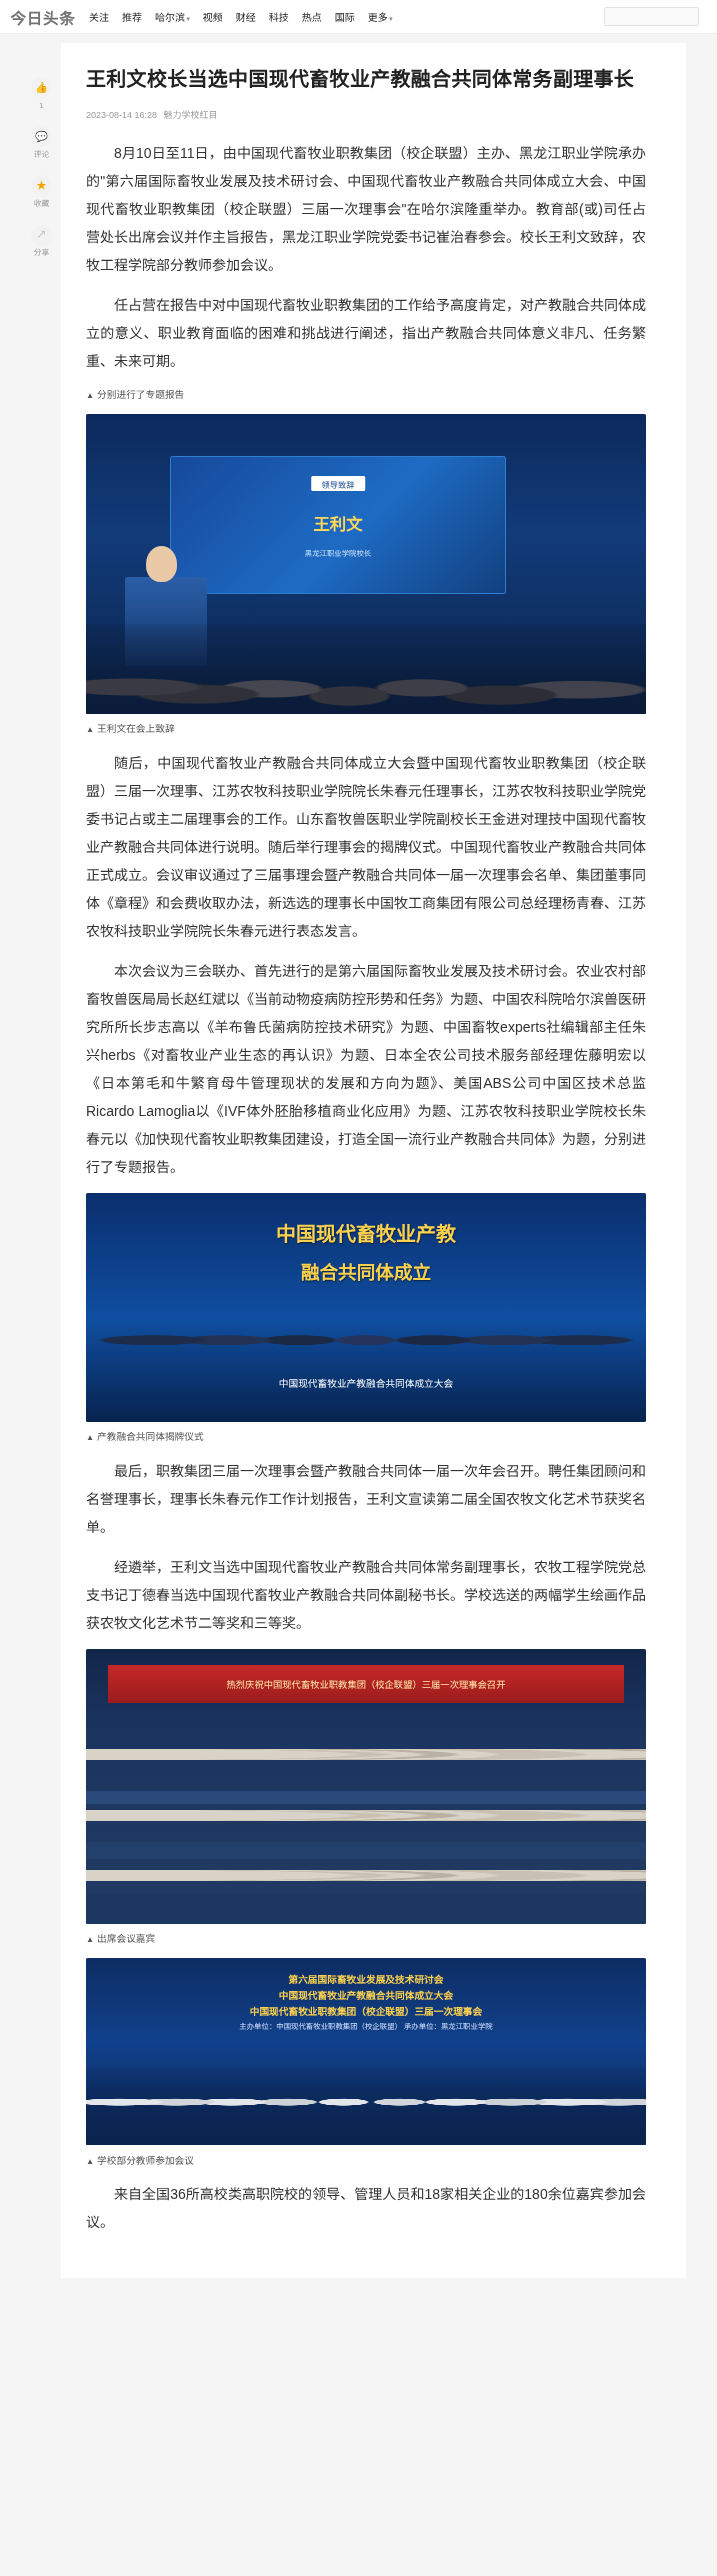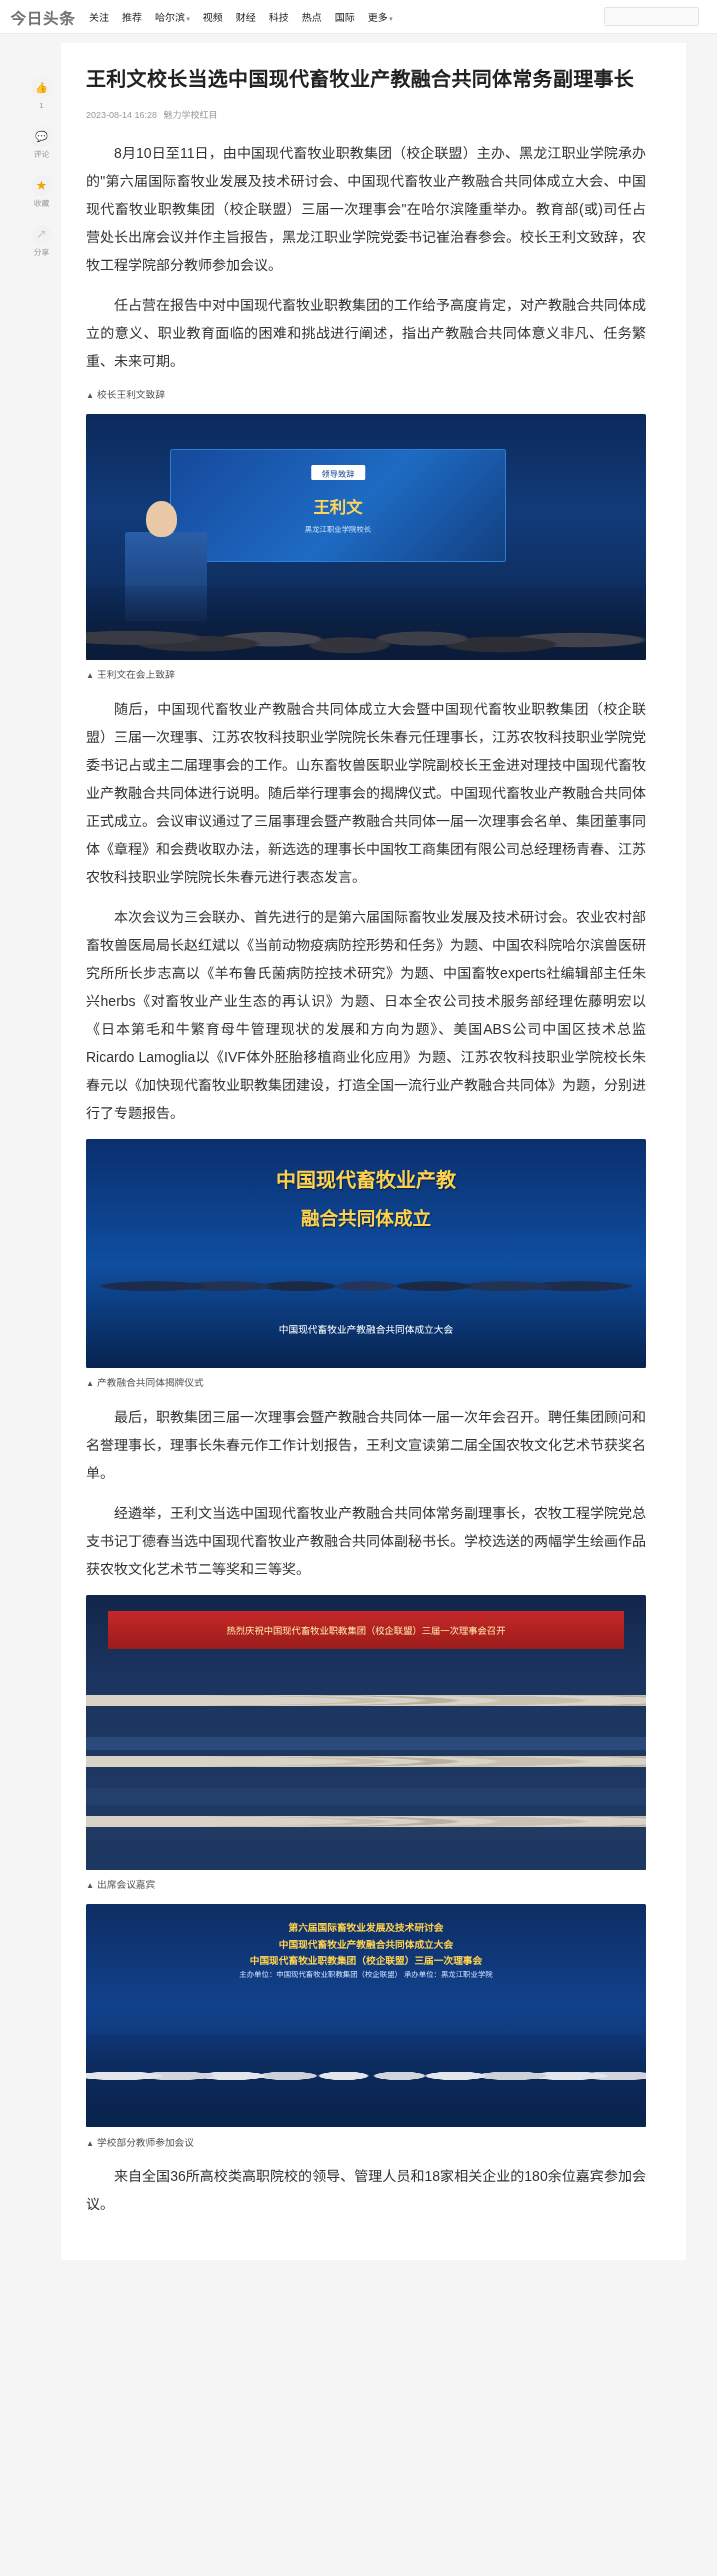--- a/index.html
+++ b/index.html
@@ -124,21 +124,21 @@
   }
   .caption {
     font-size: 9.7px;
     color: #555;
     margin: 7.4px 0 13.4px 0;
   }
   .caption .tri { color: #555; margin-right: 3px; font-size: 8.2px; }
 
   
   .photo.stage1 {
-    height: 246px;
+    height: 300px;
     background:
       linear-gradient(180deg, #0c2a5c 0%, #123b7a 40%, #0a2349 100%);
   }
   .stage1 .screen {
     position: absolute; left: 15%; top: 14%;
     width: 60%; height: 46%;
     background: linear-gradient(135deg, #16499b 0%, #1e6bc4 55%, #12407f 100%);
     border: 1.5px solid #2f7fd0;
     border-radius: 2.2px;
   }
@@ -248,21 +248,21 @@
       radial-gradient(ellipse at 62% 50%, #c8c0b2 0 30%, transparent 32%),
       radial-gradient(ellipse at 73% 50%, #d9d2c6 0 30%, transparent 32%),
       radial-gradient(ellipse at 84% 50%, #b9b2a4 0 30%, transparent 32%),
       radial-gradient(ellipse at 94% 50%, #d2cabd 0 30%, transparent 32%);
   }
   .hall .r1 { top: 34%; }
   .hall .r2 { top: 56%; }
   .hall .r3 { top: 78%; }
 
   .photo.groupphoto {
-    height: 223px;
+    height: 187px;
     background: linear-gradient(180deg, #0d2d63 0%, #11418c 45%, #0a2450 100%);
   }
   .groupphoto .gp-lines {
     position: absolute; left: 50%; top: 7%;
     transform: translateX(-50%);
     text-align: center; color: #ffd24d; white-space: nowrap;
   }
   .groupphoto .gp-lines div { font-size: 9.7px; font-weight: bold; line-height: 1.7; }
   .groupphoto .gp-lines div.small { font-size: 7.4px; color: #cfe0ff; font-weight: normal; }
   .groupphoto .people {
@@ -330,21 +330,21 @@
 
     <div class="meta">
       <span>2023-08-14 16:28</span>
       <span class="meta-source">魅力学校红目</span>
     </div>
 
     <p class="para">8月10日至11日，由中国现代畜牧业职教集团（校企联盟）主办、黑龙江职业学院承办的"第六届国际畜牧业发展及技术研讨会、中国现代畜牧业产教融合共同体成立大会、中国现代畜牧业职教集团（校企联盟）三届一次理事会"在哈尔滨隆重举办。教育部(或)司任占营处长出席会议并作主旨报告，黑龙江职业学院党委书记崔治春参会。校长王利文致辞，农牧工程学院部分教师参加会议。</p>
     <p class="para">任占营在报告中对中国现代畜牧业职教集团的工作给予高度肯定，对产教融合共同体成立的意义、职业教育面临的困难和挑战进行阐述，指出产教融合共同体意义非凡、任务繁重、未来可期。</p>
 
     <div class="caption">
-      <span class="tri">▲</span><span>校长王利文致辞</span>
+      <span class="tri">▲</span><span>分别进行了专题报告</span>
     </div>
 
     <div class="figure">
       <div class="photo stage1">
         <div class="screen">
           <div class="s-top">领导致辞</div>
           <div class="s-name">王利文</div>
           <div class="s-sub">黑龙江职业学院校长</div>
         </div>
         <div class="podium"></div>

